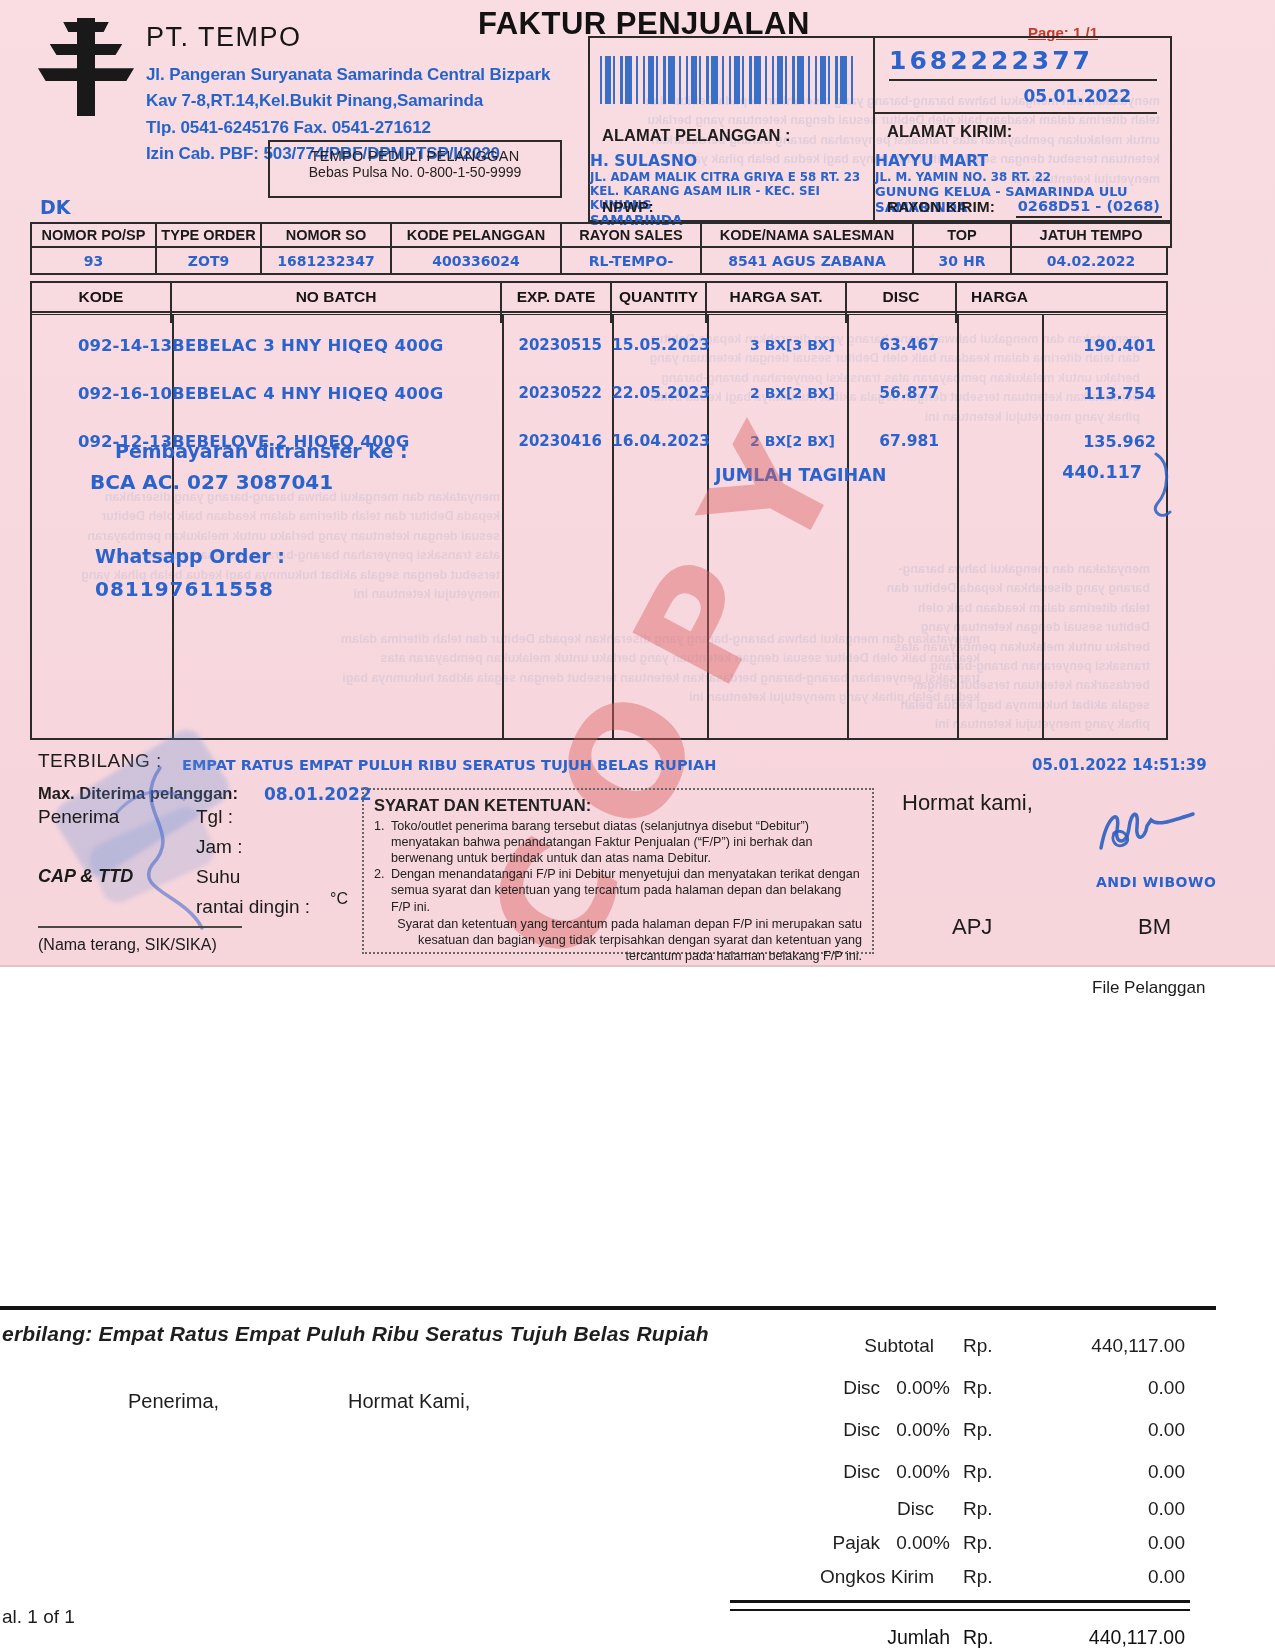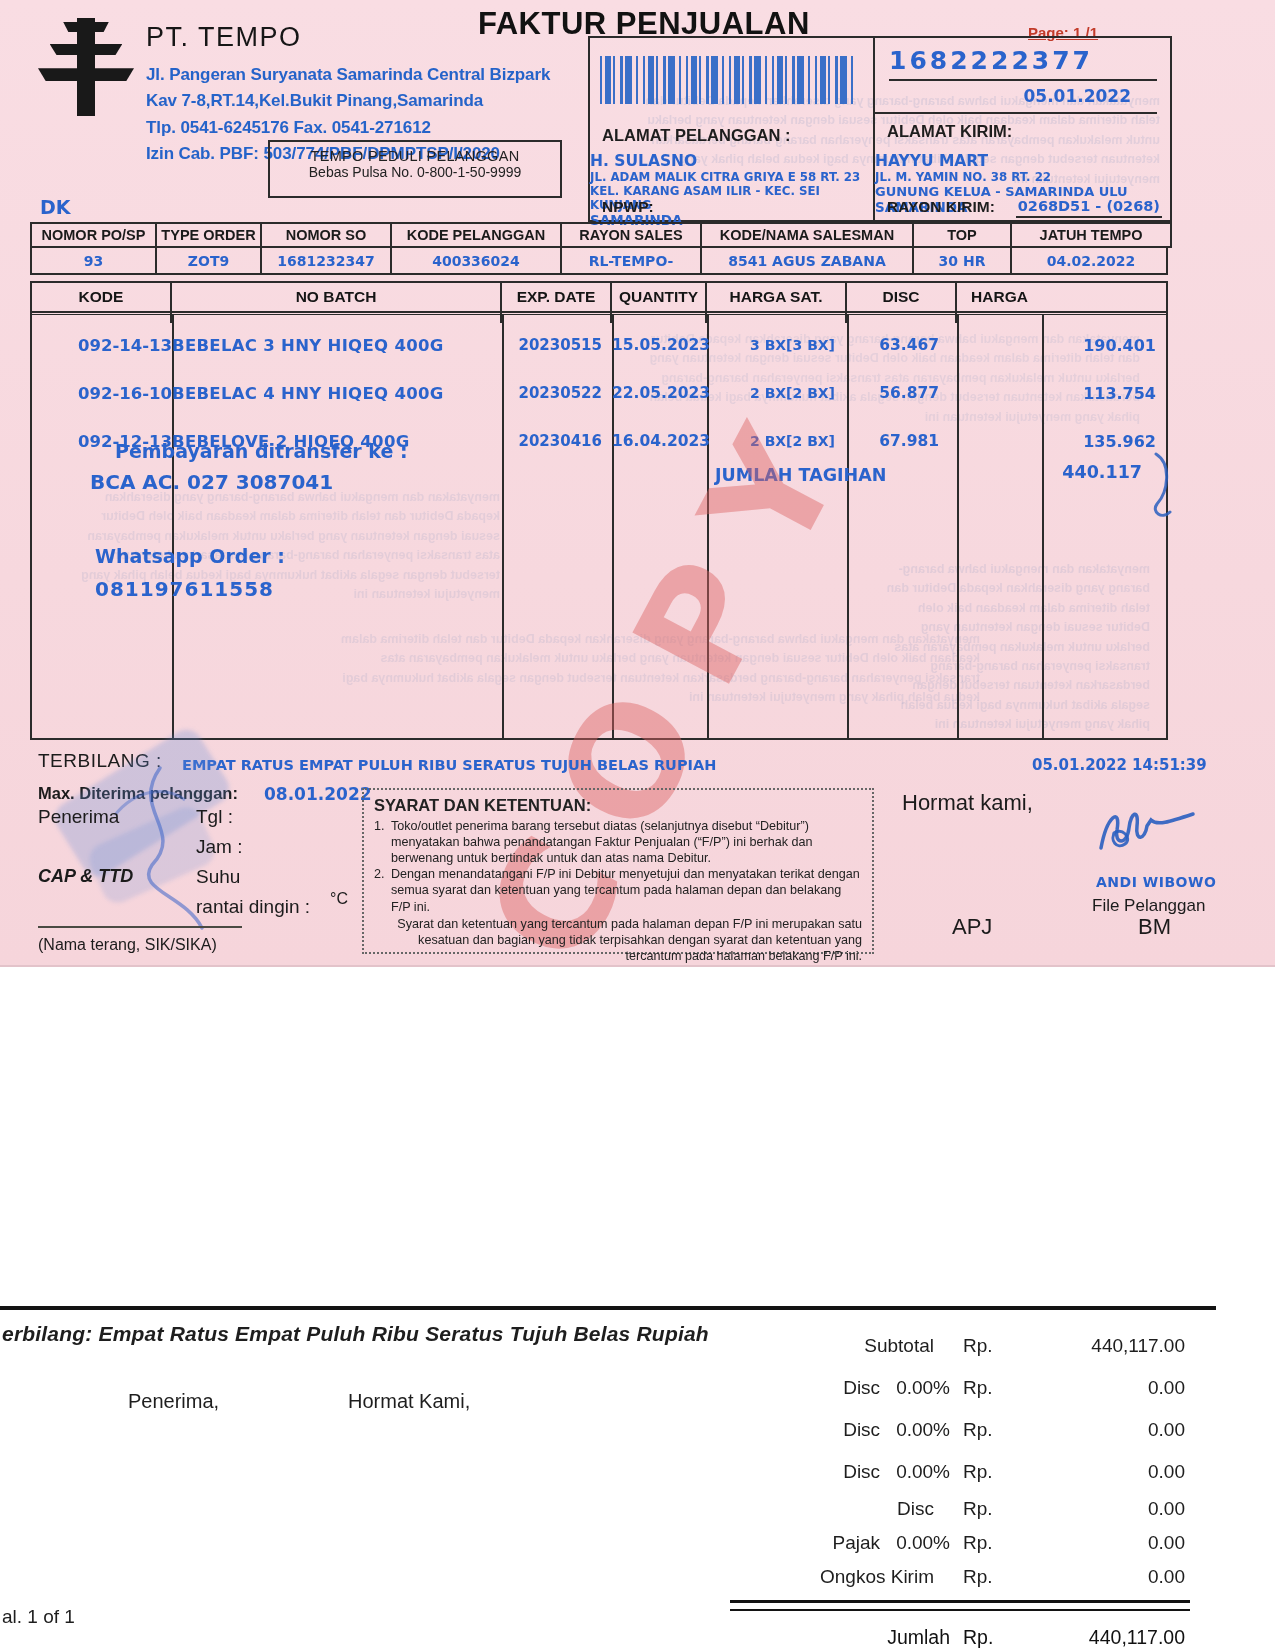--- a/index.html
+++ b/index.html
@@ -147,21 +147,21 @@
   .terms .t-text{flex:1;}
   .terms .t-foot{font-size:12.6px;line-height:1.28;margin-top:1px;text-align:right;}
 
   .hormat{position:absolute;left:902px;top:790px;font-size:22px;color:#1b1b1b;}
   .stamp-time{position:absolute;left:1032px;top:756px;color:#2a63cc;font-weight:700;font-size:15px;
               font-family:"DejaVu Sans",sans-serif;}
   .signer{position:absolute;left:1096px;top:874px;color:#2a63cc;font-weight:700;font-size:14px;
           letter-spacing:.5px;font-family:"DejaVu Sans",sans-serif;}
   .apj{position:absolute;left:952px;top:914px;font-size:22px;color:#1b1b1b;}
   .bm{position:absolute;left:1138px;top:914px;font-size:22px;color:#1b1b1b;}
-  .filepel{position:absolute;left:1092px;top:896px;font-size:17px;color:#1b1b1b;}
+  .filepel{position:absolute;left:1092px;top:978px;font-size:17px;color:#1b1b1b;}
 
   
   .thickline{position:absolute;left:0;top:1306px;width:1216px;border-top:4px solid #131313;}
   .terb2{position:absolute;left:2px;top:1322px;font-size:21px;font-style:italic;color:#1e1e1e;
          font-weight:600;letter-spacing:.2px;}
   .penerima2{position:absolute;left:128px;top:1390px;font-size:20px;color:#1e1e1e;}
   .hormat2{position:absolute;left:348px;top:1390px;font-size:20px;color:#1e1e1e;}
 
   .sumrow{position:absolute;left:690px;width:500px;height:26px;font-size:19px;color:#1e1e1e;}
   .sr-label{position:absolute;left:0;width:260px;text-align:right;display:flex;

